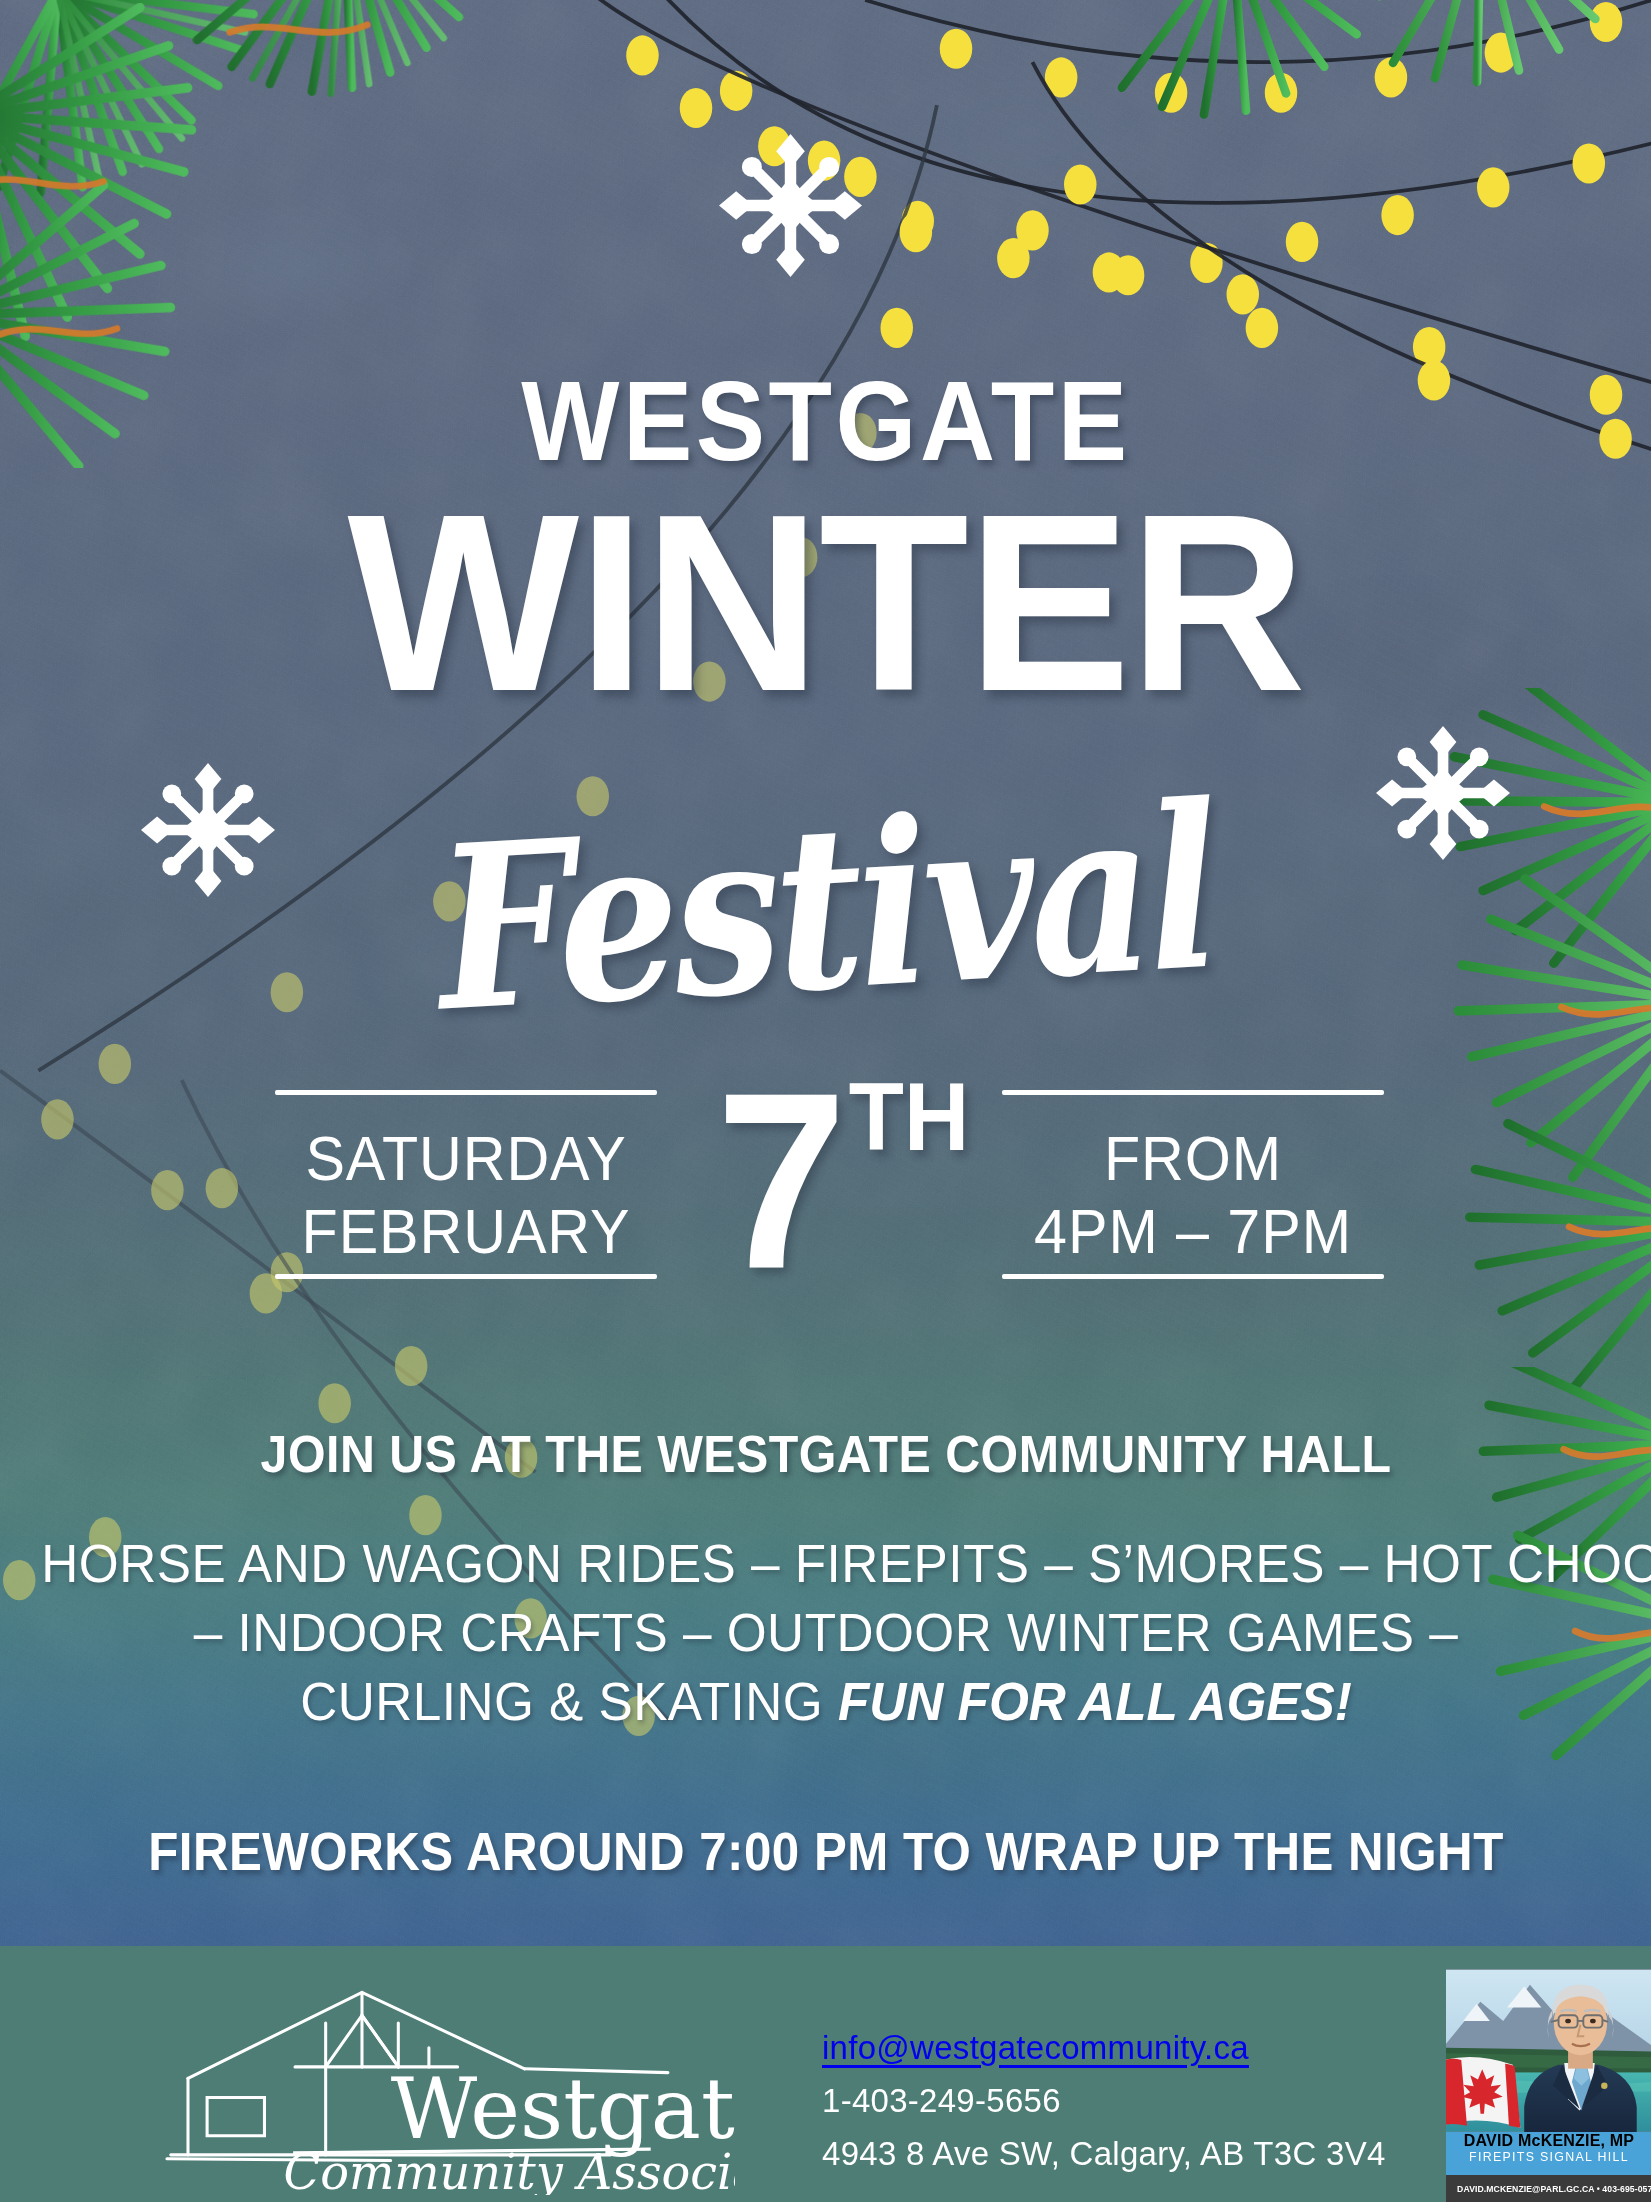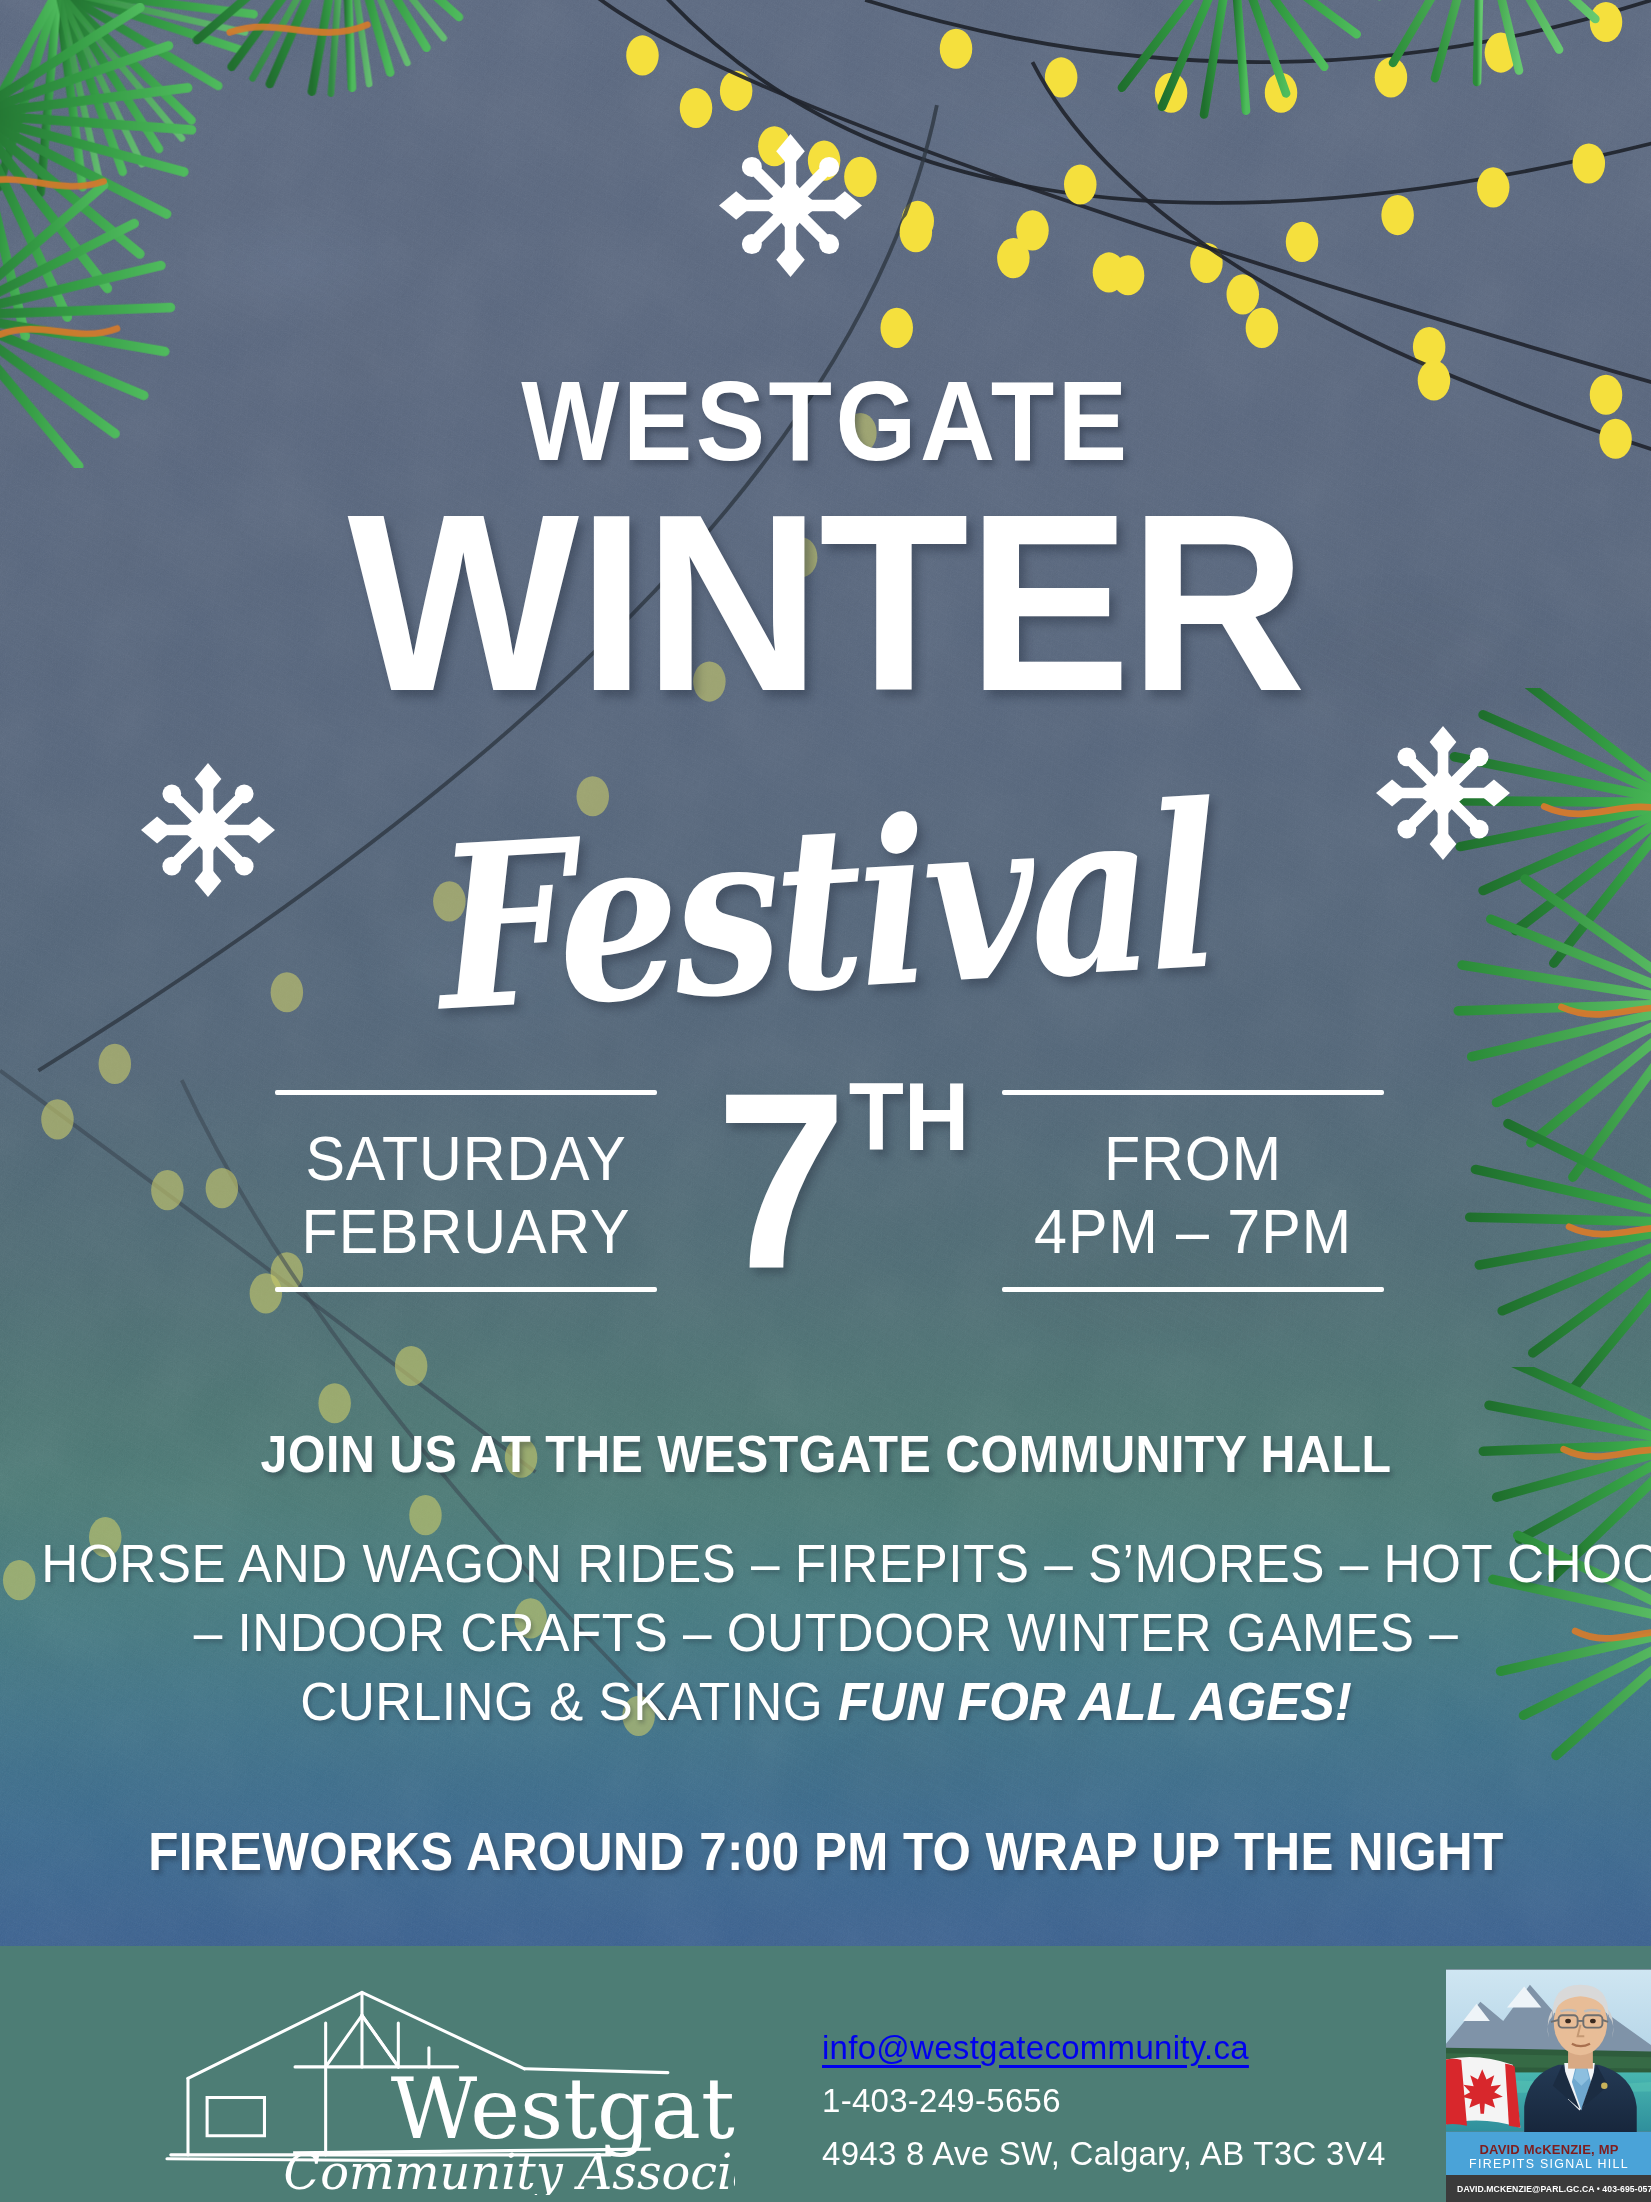--- a/index.html
+++ b/index.html
@@ -121,21 +121,21 @@
     font-weight:300;
     font-size:63px;
     letter-spacing:1px;
     text-align:center;
     line-height:1.16;
     transform:scaleX(.94);
     white-space:nowrap;
   }
   .dcol.left{left:275px;width:382px;}
   .dcol.right{left:1002px;width:382px;}
-  .dcol .pad{padding:27px 0 19px;}
+  .dcol .pad{padding:27px 0 6px;}
 
   .bigday{
     position:absolute;left:0;right:0;top:1056px;
     text-align:center;
     color:#fff;
     font-family:"Liberation Sans Narrow","Liberation Sans",sans-serif;
     font-weight:bold;
     line-height:1;
     text-shadow:4.8px 5.7px 8.6px rgba(20,28,42,.3);
     padding-left:33px;
@@ -210,23 +210,23 @@
     position:absolute;right:0px;bottom:0px;width:206px;height:233px;
     overflow:hidden;background:#1b2a3a;
   }
   .mpphoto{position:absolute;left:0;top:0;width:206px;height:163px;overflow:hidden;}
   .mpband{
     position:absolute;left:0;top:163px;width:206px;height:44px;
     background:#4aa3d8;
     text-align:center;
   }
   .mpband .nm{
-    color:#7f1d1d;font-weight:bold;font-size:13px;letter-spacing:0.2px;
-    font-family:"Liberation Sans Narrow","Liberation Sans",sans-serif;
-    margin-top:11px;line-height:1.05;
+    color:#000000;font-weight:bold;font-size:16px;letter-spacing:0.2px;
+    font-family:"Liberation Sans Narrow","Liberation Sans",sans-serif;
+    margin-top:1px;line-height:1.05;
     white-space:nowrap;
   }
   .mpband .rd{
     color:#fff;font-size:12.4px;letter-spacing:1.3px;
     font-family:"Liberation Sans Narrow","Liberation Sans",sans-serif;
     line-height:1.2;white-space:nowrap;
   }
   .mpfoot{
     position:absolute;left:0;top:206px;width:206px;height:27px;
     background:#3b3b3b;text-align:center;

